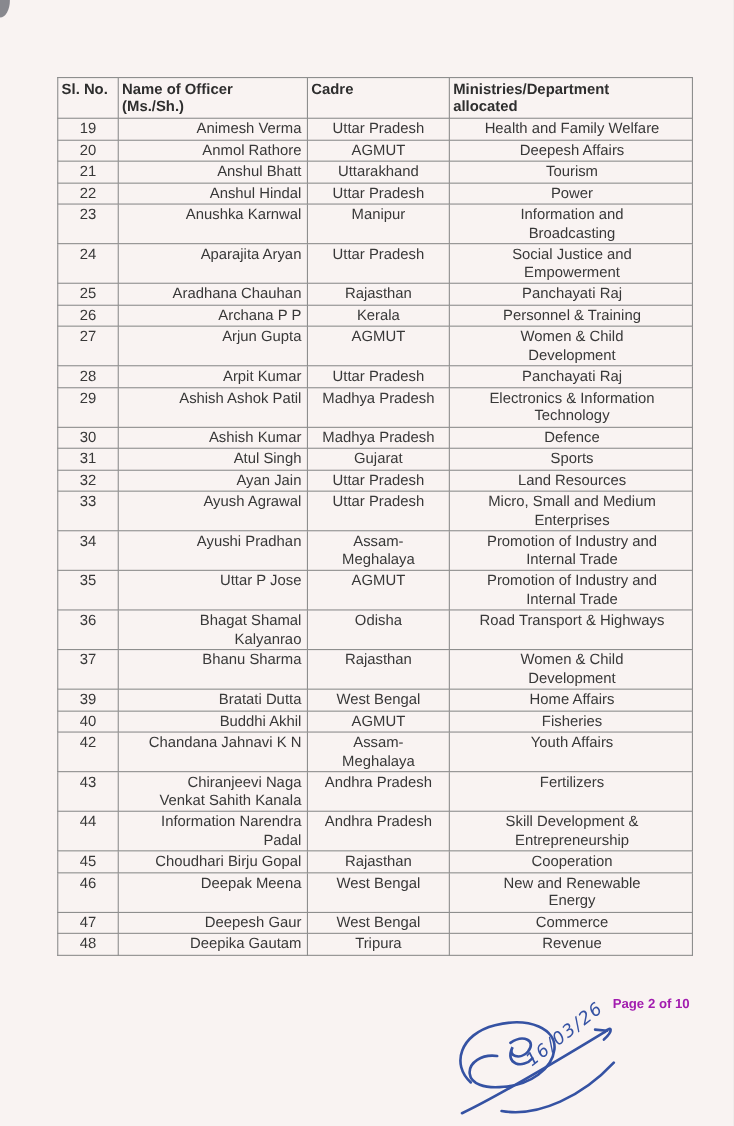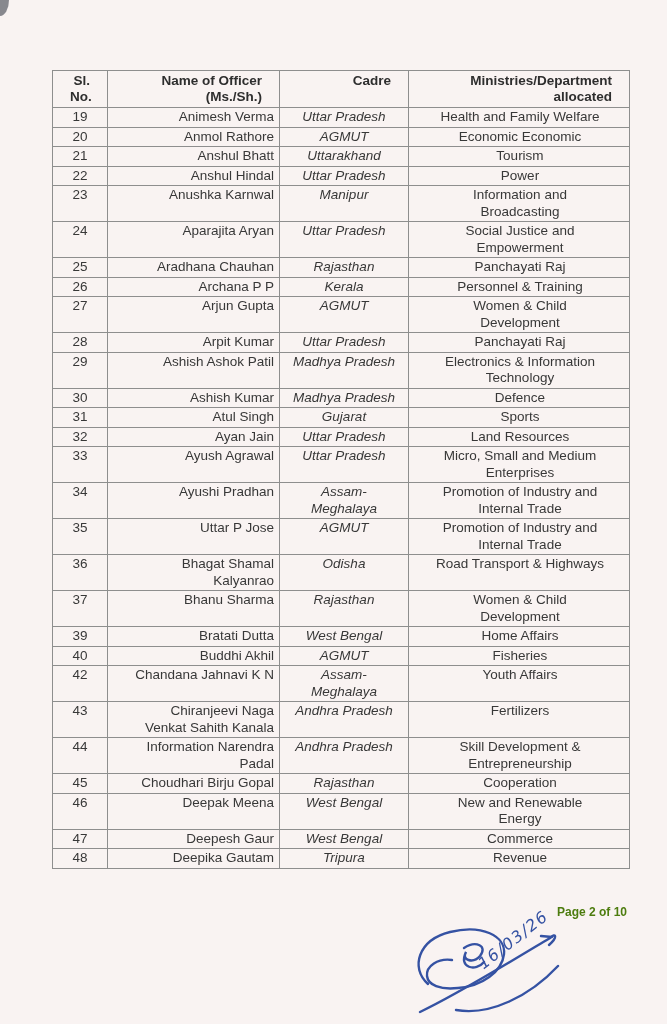--- a/index.html
+++ b/index.html
@@ -32,38 +32,38 @@
   table.officers th, table.officers td {
     border:1px solid var(--border,#8e8e8e);
     font-size:13.5px;
     white-space:pre-line;
     vertical-align:top;
     overflow:hidden;
   }
   table.officers th {
     font-weight:bold;
     color:#2e2e2e;
-    text-align:right;
+    text-align:left;
     line-height:16px;
-    padding:2px 17px;
+    padding:2px 3px;
   }
   table.officers td {
     line-height:16.5px;
     padding:1px 5px;
   }
   td.c-sl    { text-align:center; }
   td.c-name  { text-align:right; padding-left:10px !important; }
-  td.c-cadre { text-align:center;font-style:italic; }
+  td.c-cadre { text-align:center; }
   td.c-min   { text-align:center; padding-left:7px !important; }
   .page-number {
     position:absolute;
     top:905px; right:40px;
     font-size:12px;
     font-weight:bold;
-    color:#4d7c0f;
+    color:#a21caf;
     margin-left:16px;
   }
   .signature {
     position:absolute;
     left:398px; top:922px;
     width:185px; height:100px;
   }
   .signature svg { position:absolute; left:0; top:0; }
   .sig-date {
     position:absolute;
@@ -106,21 +106,21 @@
       <td class="c-sl">19</td>
       <td class="c-name">Animesh Verma</td>
       <td class="c-cadre">Uttar Pradesh</td>
       <td class="c-min">Health and Family Welfare</td>
     </tr>
 
     <tr>
       <td class="c-sl">20</td>
       <td class="c-name">Anmol Rathore</td>
       <td class="c-cadre">AGMUT</td>
-      <td class="c-min">Economic Economic</td>
+      <td class="c-min">Deepesh Affairs</td>
     </tr>
 
     <tr>
       <td class="c-sl">21</td>
       <td class="c-name">Anshul Bhatt</td>
       <td class="c-cadre">Uttarakhand</td>
       <td class="c-min">Tourism</td>
     </tr>
 
     <tr>

